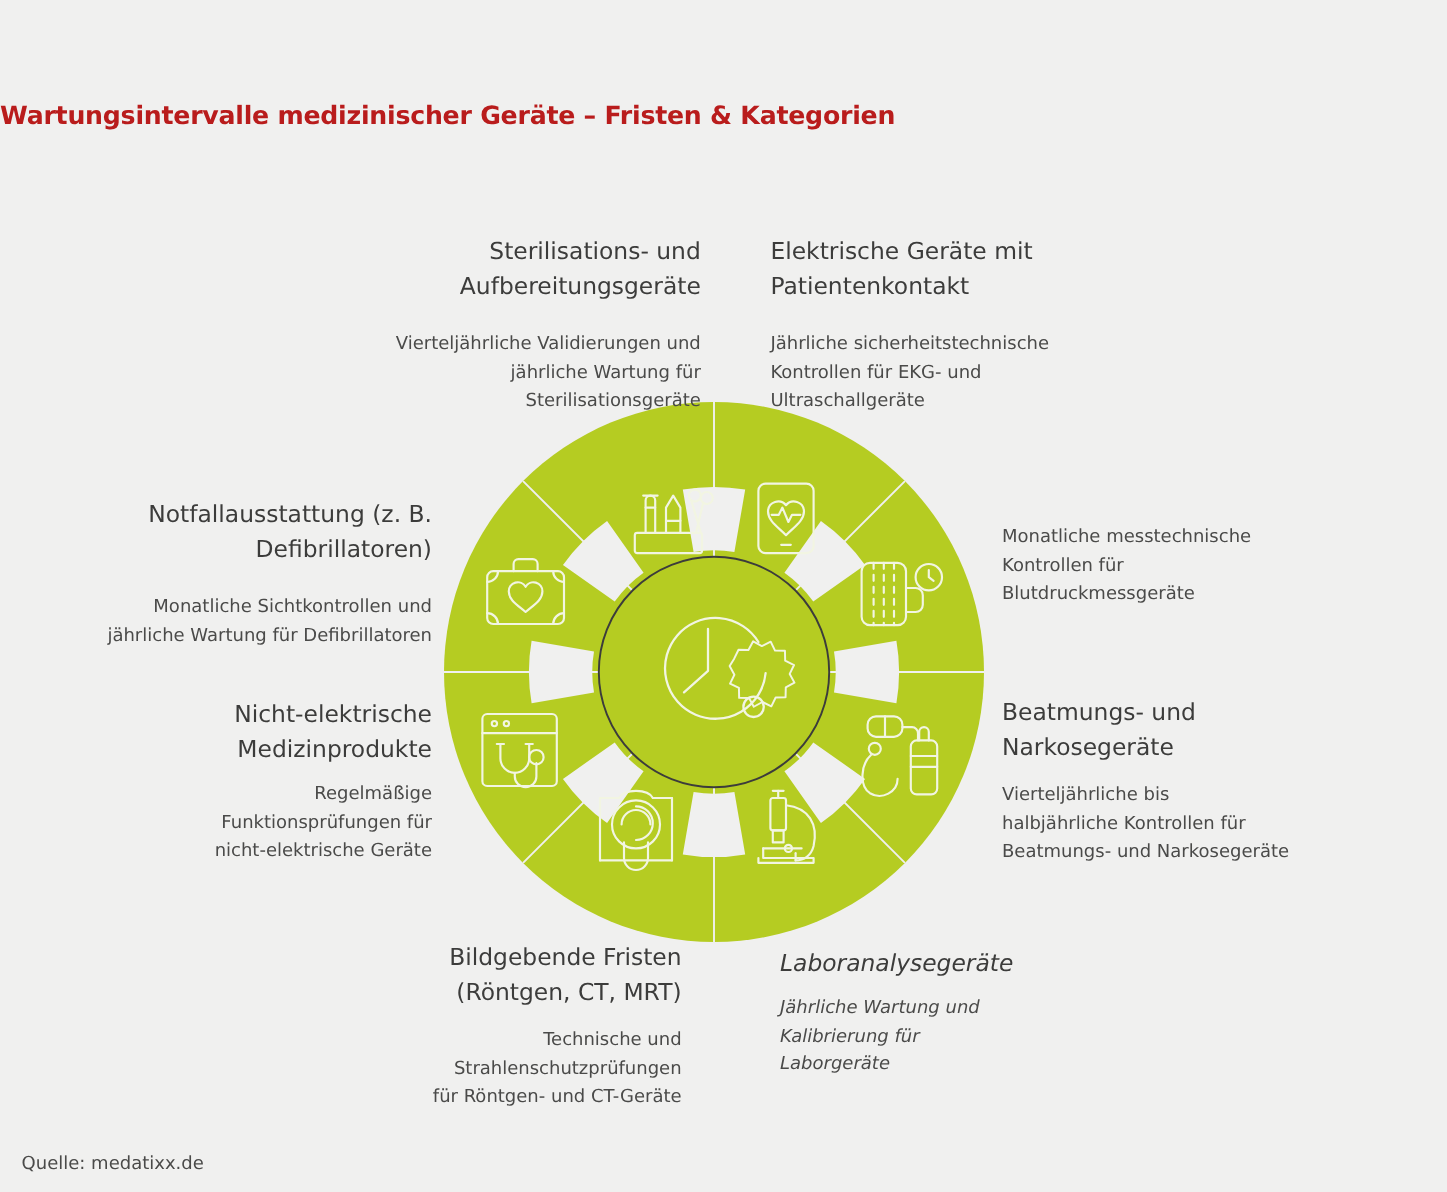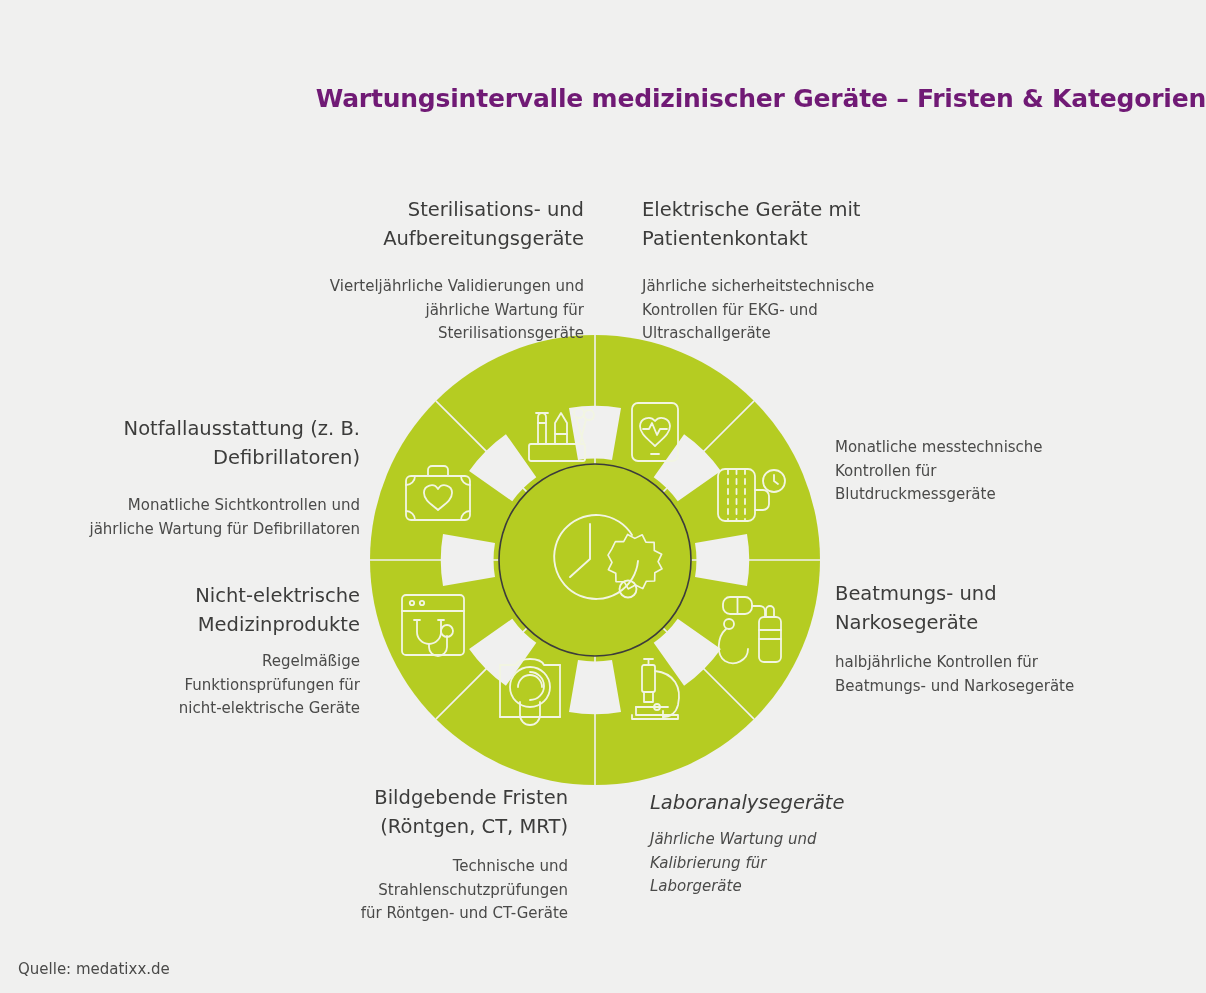--- a/index.html
+++ b/index.html
@@ -10,24 +10,24 @@
     position:relative;
     overflow:hidden;
     -webkit-font-smoothing:antialiased;
   }
   .page{position:absolute;inset:0;}
 
   
   #chart-title{
     position:absolute;
     top:84px;left:0;width:1206px;
-    text-align:right;
-    font-size:25px;
+    text-align:left;
+    font-size:21px;
     font-weight:bold;
-    color:#701a75;
+    color:#b91c1c;
     letter-spacing:-0.2px;
   }
 
   
   #wheel{
     position:absolute;
     left:370px;top:335px;
     width:450px;height:450px;
   }
   #wheel svg{display:block;width:450px;height:450px;overflow:visible;}
@@ -287,20 +287,21 @@
       <div>nicht-elektrische Geräte</div>
     </div>
   </div>
 
   <div class="label ta-l" id="label-beatmung">
     <div class="lab-title">
       <div>Beatmungs- und</div>
       <div>Narkosegeräte</div>
     </div>
     <div class="lab-desc">
+      <div>Vierteljährliche bis</div>
       <div>halbjährliche Kontrollen für</div>
       <div>Beatmungs- und Narkosegeräte</div>
     </div>
   </div>
 
   <div class="label ta-r" id="label-bildgebend">
     <div class="lab-title">
       <div>Bildgebende Fristen</div>
       <div>(Röntgen, CT, MRT)</div>
     </div>

